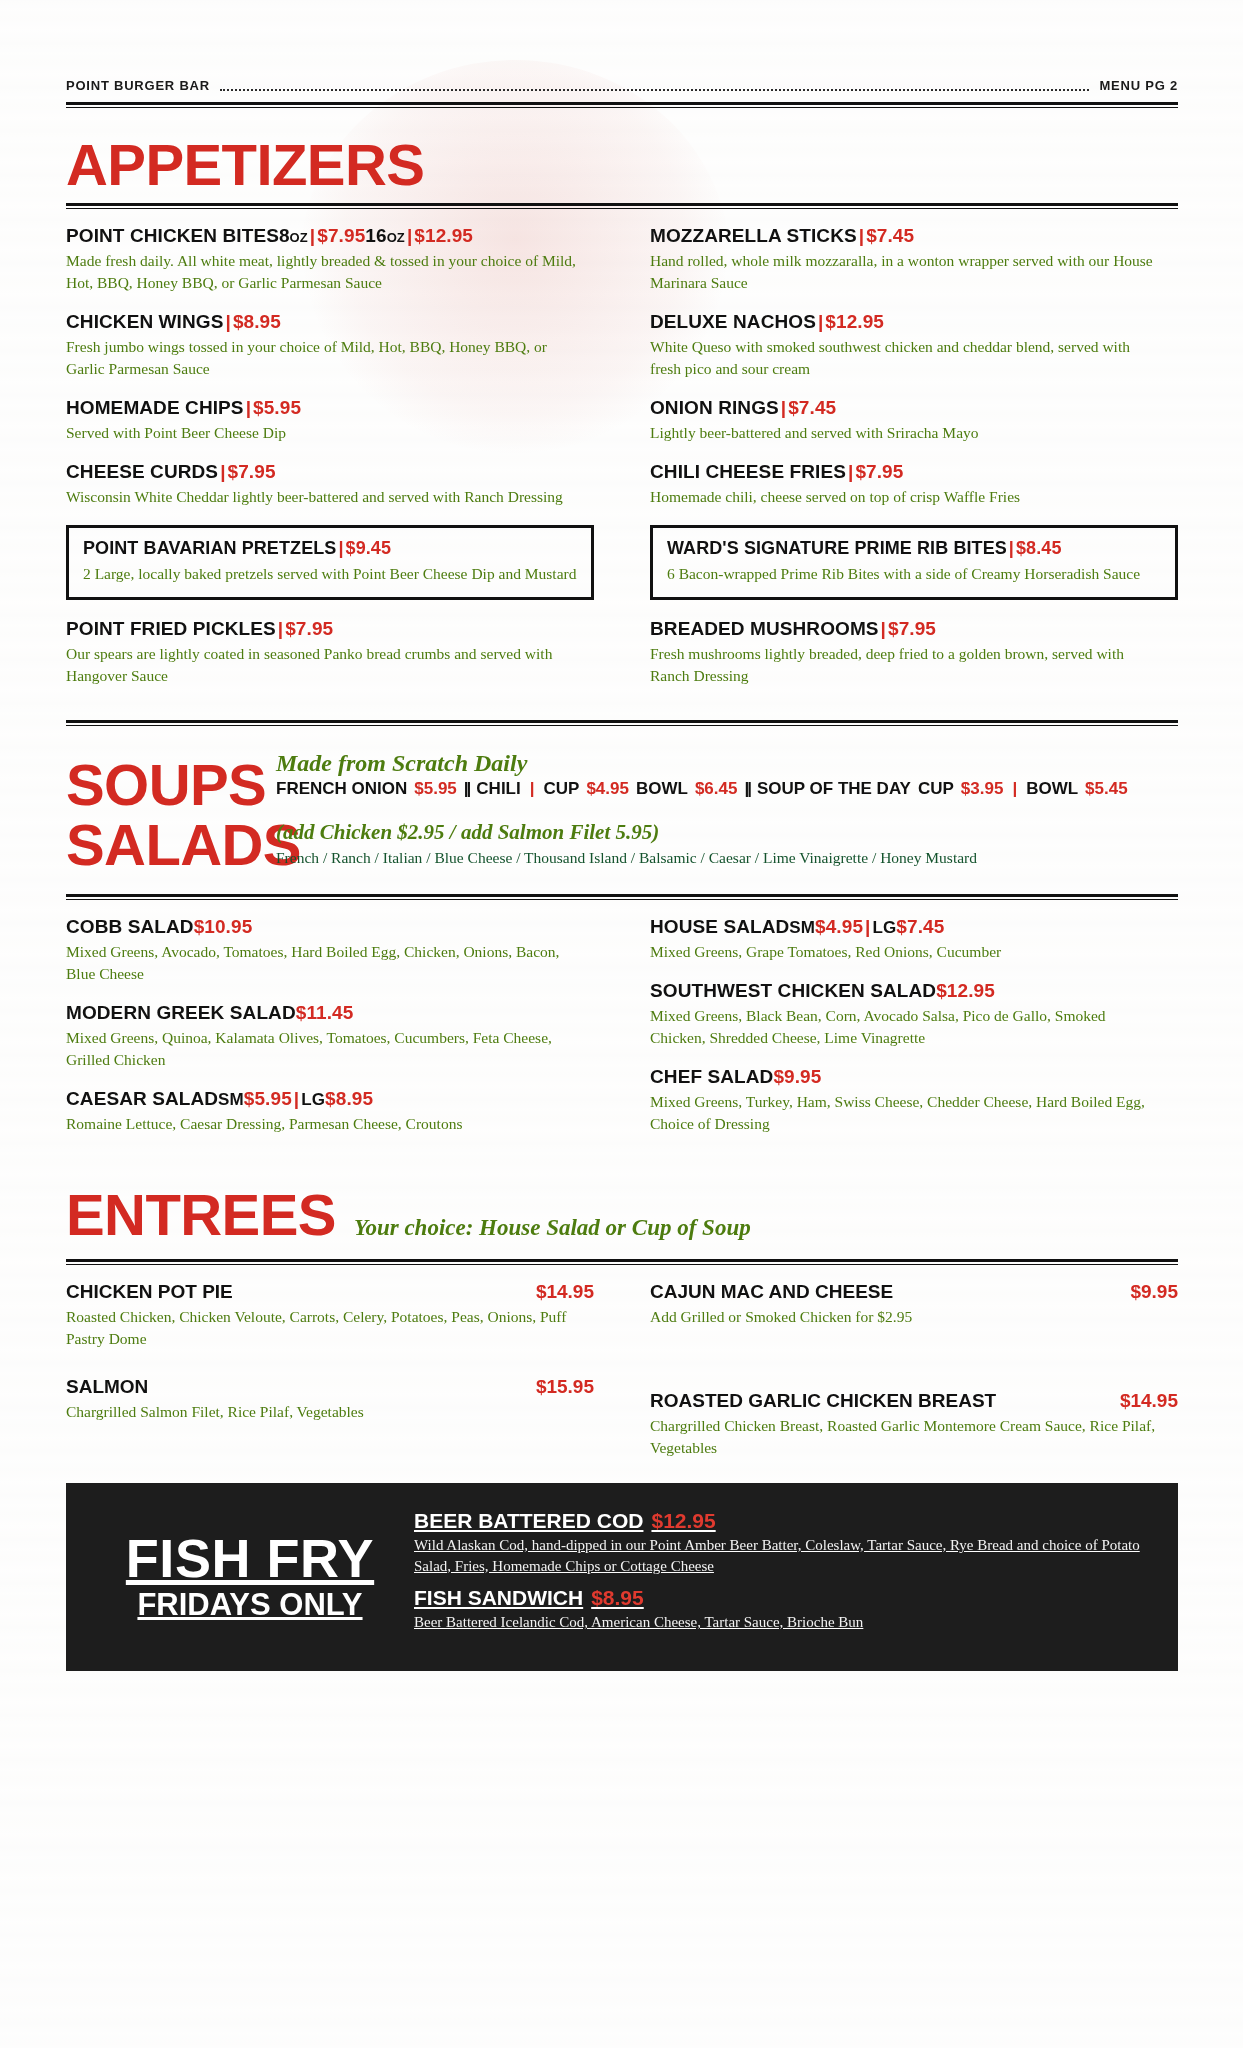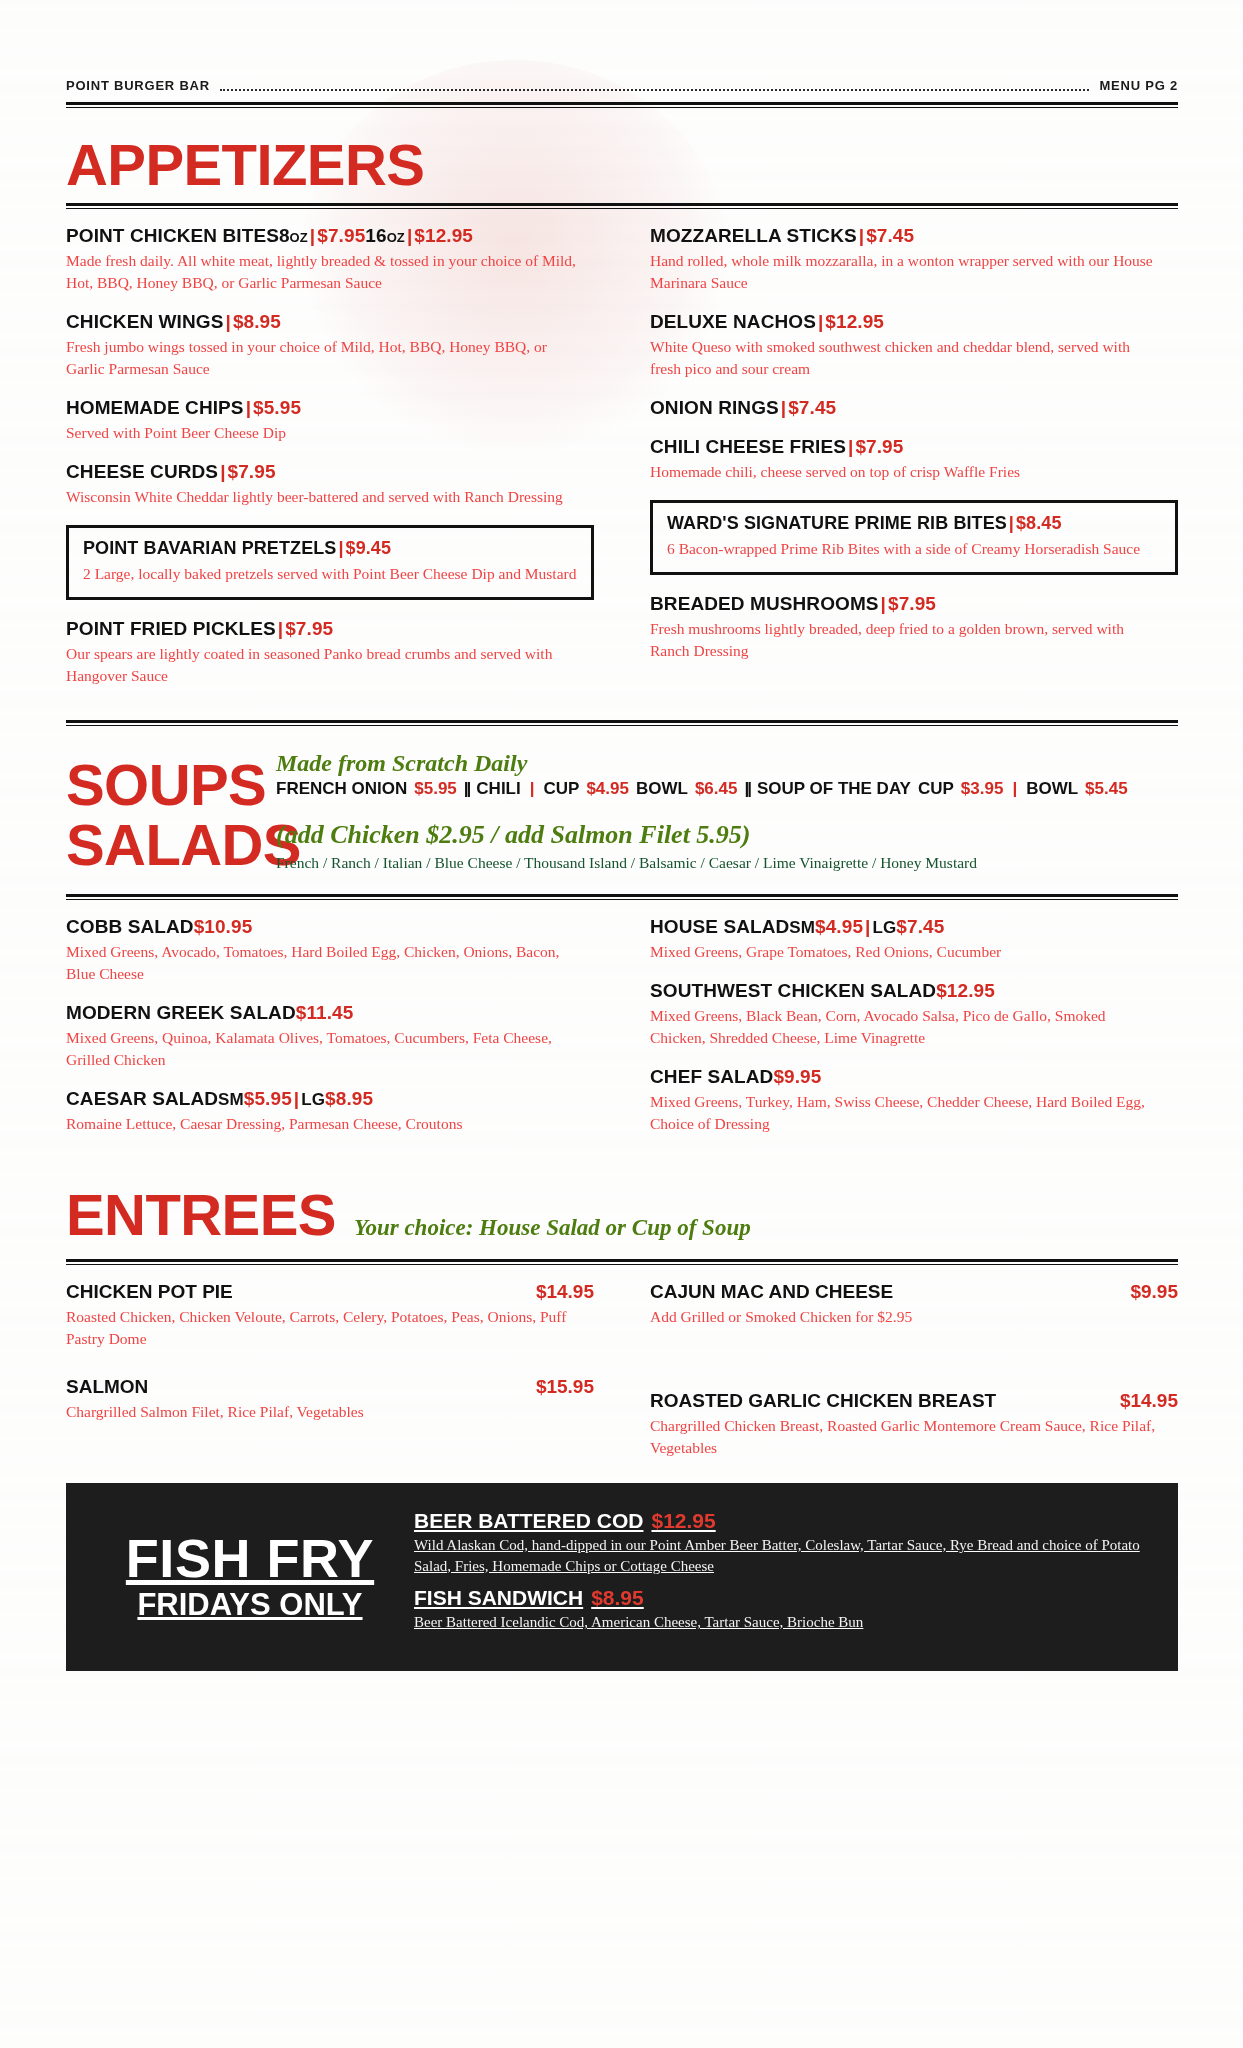--- a/index.html
+++ b/index.html
@@ -109,21 +109,21 @@
   .sizelabel {
     font-family: "Liberation Sans", sans-serif;
     font-weight: bold;
     color: #111;
     font-size: 17px;
   }
   .desc {
     font-family: "Liberation Serif", serif;
     font-size: 15.5px;
     line-height: 1.42;
-    color: #ef4444;
+    color: #4d7c0f;
     margin-top: 3px;
     max-width: 510px;
   }
   .boxed {
     border: 3px solid #111;
     padding: 10px 12px 12px 14px;
     margin-bottom: 18px;
   }
   .boxed .item-head { font-size: 18px; }
   .boxed .desc { margin-top: 4px; }
@@ -310,20 +310,21 @@
         </div>
         <div class="desc">White Queso with smoked southwest chicken and cheddar blend, served with fresh pico and sour cream</div>
       </div>
 
       <div class="item">
         <div class="item-head">
           <span>ONION RINGS</span>
           <span class="sep">|</span>
           <span class="price">$7.45</span>
         </div>
+        <div class="desc">Lightly beer-battered and served with Sriracha Mayo</div>
       </div>
 
       <div class="item">
         <div class="item-head">
           <span>CHILI CHEESE FRIES</span>
           <span class="sep">|</span>
           <span class="price">$7.95</span>
         </div>
         <div class="desc">Homemade chili, cheese served on top of crisp Waffle Fries</div>
       </div>
@@ -377,21 +378,21 @@
         <span class="price">$5.45</span>
       </div>
     </div>
   </div>
 
   <div class="soup-block" style="margin-top:2px">
     <div class="soup-left">
       <div class="sec-title" style="margin-top:0">SALADS</div>
     </div>
     <div class="soup-right">
-      <div class="script" style="font-size:26px">(add Chicken $2.95 / add Salmon Filet 5.95)</div>
+      <div class="script" style="font-size:21px">(add Chicken $2.95 / add Salmon Filet 5.95)</div>
       <div class="dressings">French / Ranch / Italian / Blue Cheese / Thousand Island / Balsamic / Caesar / Lime Vinaigrette / Honey Mustard</div>
     </div>
   </div>
 
   <div class="rule-thick" style="margin-top:20px"></div>
   <div class="rule-thin"></div>
 
   <div class="cols">
     <div class="col">
 

